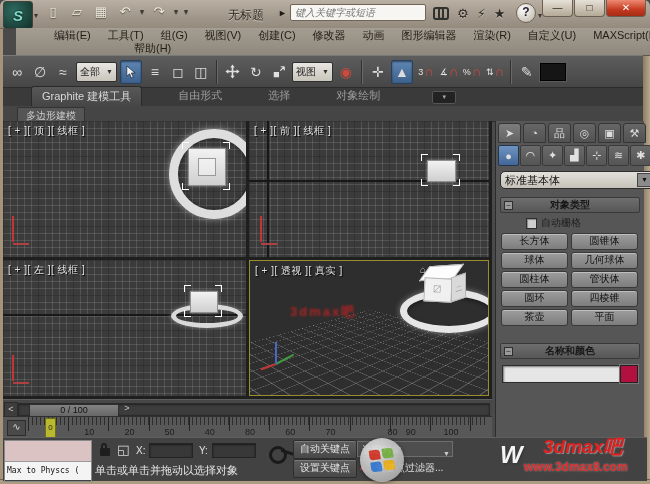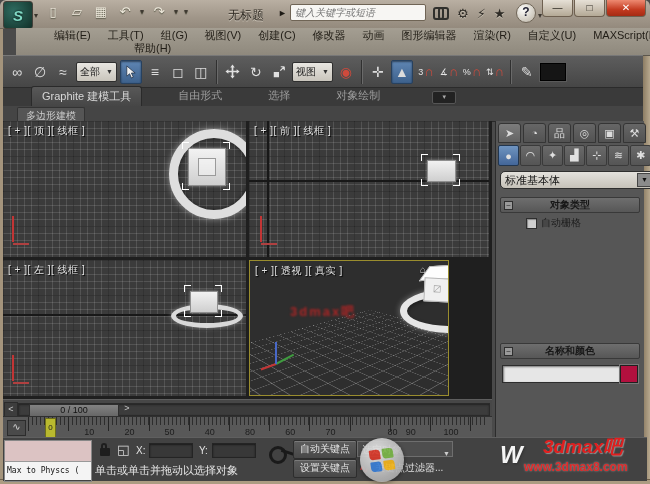--- a/index.html
+++ b/index.html
@@ -70,21 +70,21 @@
        linear-gradient(to right,rgba(0,0,0,.38) 1px,transparent 1px),
        linear-gradient(to bottom,rgba(0,0,0,.38) 1px,transparent 1px),
        linear-gradient(to right,rgba(255,255,255,.12) 1px,transparent 1px),
        linear-gradient(to bottom,rgba(255,255,255,.12) 1px,transparent 1px);
      background-size:35px 35px,35px 35px,7px 7px,7px 7px;}
   .viewport.persp{background:#2e2e2e;border:1px solid #9a8d2e;box-sizing:border-box;}
   .vp-label{position:absolute;left:5px;top:3px;font-size:10px;color:#e2e2e2;text-shadow:1px 1px 1px #000;letter-spacing:0.5px;z-index:5;}
   .vp-top{left:0;top:0;width:243px;height:136px;}
   .vp-front{left:246px;top:0;width:240px;height:136px;}
   .vp-left{left:0;top:139px;width:243px;height:136px;}
-  .vp-persp{left:246px;top:139px;width:200px;height:136px;}
+  .vp-persp{left:246px;top:139px;width:240px;height:136px;}
   .groundline{position:absolute;left:0;width:100%;height:2px;background:#181818;}
   .vline{position:absolute;top:0;height:100%;width:2px;background:#181818;}
   
   .ring-top{position:absolute;left:166px;top:8px;width:72px;height:72px;border:9px solid #dedede;border-radius:50%;
             box-shadow:0 0 7px rgba(255,255,255,.45), inset 0 0 4px rgba(0,0,0,.5);}
   .box-obj{position:absolute;background:linear-gradient(#f2f2f2,#cfcfcf);border:1px solid #8f8f8f;box-shadow:0 0 3px rgba(255,255,255,.4);}
   .box-inner{position:absolute;border:1px solid #9a9a9a;background:rgba(255,255,255,.4);}
   .brk{position:absolute;}
   .brk i{position:absolute;width:6px;height:6px;border:0 solid #fff;}
   .brk .tl{left:0;top:0;border-top-width:1px;border-left-width:1px;}
@@ -419,20 +419,32 @@
       <span class="dd">▼</span>
     </div>
     <div class="rollout" style="top:76px;">
       <span class="minus">–</span>
       <span>对象类型</span>
     </div>
     <div class="chk-row" style="top:95px;">
       <span class="chk"></span>
       <span>自动栅格</span>
     </div>
+    <div class="prim-grid" id="prim-grid">
+        <div class="prim-btn">长方体</div>
+        <div class="prim-btn">圆锥体</div>
+        <div class="prim-btn">球体</div>
+        <div class="prim-btn">几何球体</div>
+        <div class="prim-btn">圆柱体</div>
+        <div class="prim-btn">管状体</div>
+        <div class="prim-btn">圆环</div>
+        <div class="prim-btn">四棱锥</div>
+        <div class="prim-btn">茶壶</div>
+        <div class="prim-btn">平面</div>
+      </div>
     <div class="rollout" style="top:222px;">
       <span class="minus">–</span>
       <span>名称和颜色</span>
     </div>
     <div class="name-field"></div>
     <div class="color-swatch" style="background: rgb(178, 16, 62);"></div>
   </div>
 
   <div class="trackrow">
     <span class="tr-arrow" style="left:1px;">&lt;</span>

